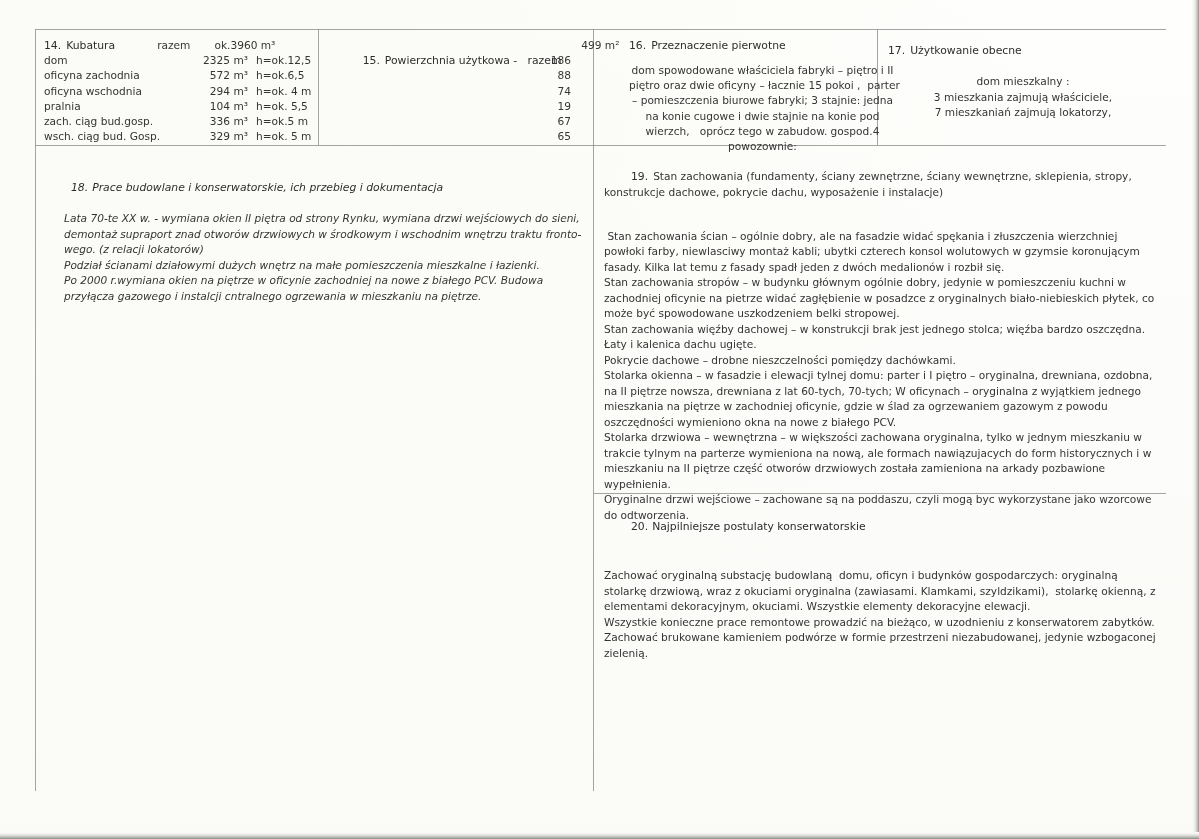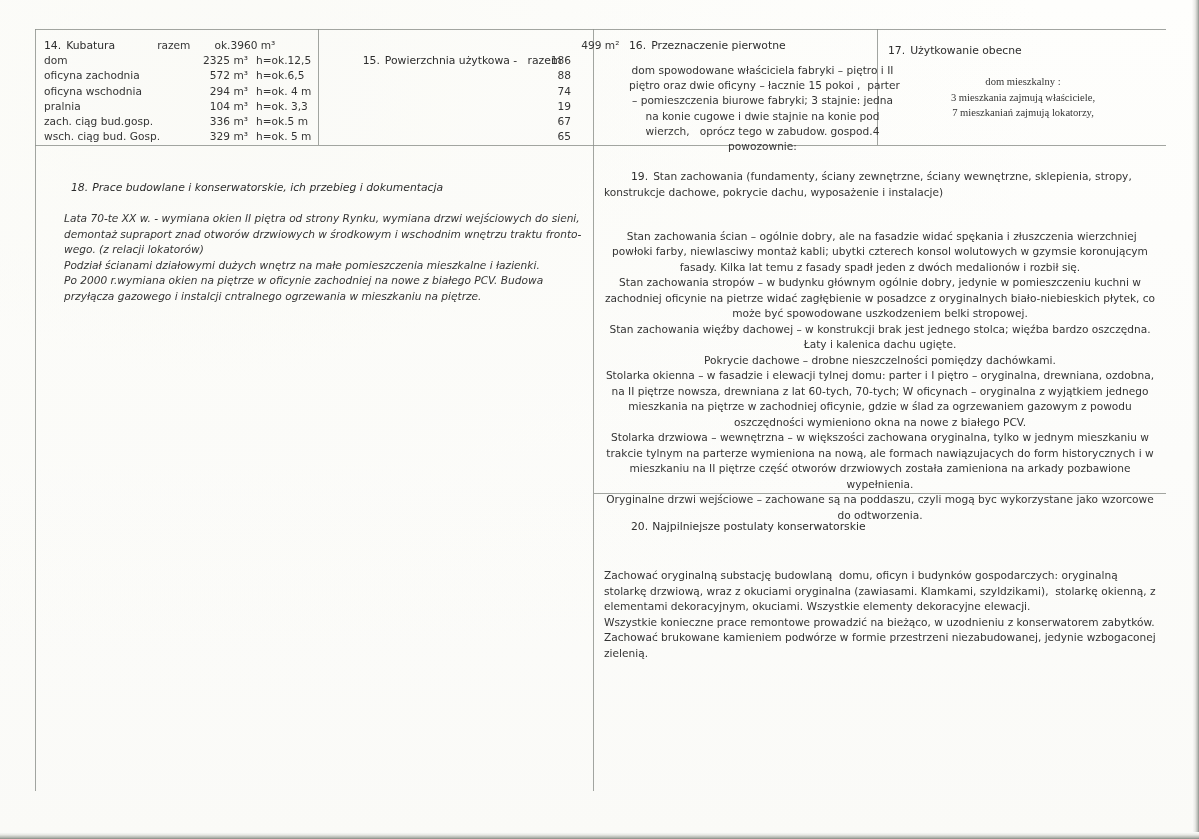--- a/index.html
+++ b/index.html
@@ -105,32 +105,32 @@
   .pow-head-val { flex: 0 0 58px; text-align: right; }
   .pow-val-row { text-align: right; padding-right: 14px; height: 15.2px; white-space: pre; }
 
   
   #cell-16 { left: 584px; top: 0px; width: 283px; height: 116px; padding: 9px 6px 0 10px; }
   .c16-body { text-align: center; margin-top: 10px; line-height: 1.43; }
   .c16-body div { white-space: pre; }
 
   
   #cell-17 { left: 843px; top: 5px; width: 288px; height: 116px; padding: 9px 8px 0 10px; }
-  .c17-body { text-align: center; margin-top: 16px; line-height: 1.46; font-family: Liberation Serif, serif; }
+  .c17-body { text-align: center; margin-top: 16px; line-height: 1.46; }
   .c17-body div { white-space: pre; }
 
   
   #cell-18 { left: 0px; top: 127px; width: 558px; height: 645px; padding: 8px 10px 0 9px; font-style: italic; }
   .c18-line { white-space: pre; line-height: 1.47; }
   .c18-indent { padding-left: 20px; }
 
   
   #cell-19 { left: 559px; top: 117px; width: 572px; height: 347px; padding: 8px 10px 0 10px; }
   .c19-head { white-space: pre-wrap; line-height: 1.45; }
-  .c19-body { margin-top: 13px; text-align: center; }
+  .c19-body { margin-top: 13px; }
   .c19-line { white-space: pre-wrap; line-height: 1.465; }
 
   
   #cell-20 { left: 559px; top: 466px; width: 572px; height: 296px; padding: 9px 10px 0 10px; }
   .c20-head { white-space: pre; line-height: 1.45; }
   .c20-body { margin-top: 18px; }
   .c20-line { white-space: pre-wrap; line-height: 1.465; }
 </style>
 </head>
 <body>
@@ -168,21 +168,21 @@
         <span class="kub-h">h=ok.6,5</span>
       </div>
       <div class="kub-row">
         <span class="kub-label">oficyna wschodnia</span>
         <span class="kub-vol">294 m³</span>
         <span class="kub-h">h=ok. 4 m</span>
       </div>
       <div class="kub-row">
         <span class="kub-label">pralnia</span>
         <span class="kub-vol">104 m³</span>
-        <span class="kub-h">h=ok. 3,3</span>
+        <span class="kub-h">h=ok. 5,5</span>
       </div>
       <div class="kub-row">
         <span class="kub-label">zach. ciąg bud.gosp.</span>
         <span class="kub-vol">336 m³</span>
         <span class="kub-h">h=ok.5 m</span>
       </div>
       <div class="kub-row">
         <span class="kub-label">wsch. ciąg bud. Gosp.</span>
         <span class="kub-vol">329 m³</span>
         <span class="kub-h">h=ok. 5 m</span>

